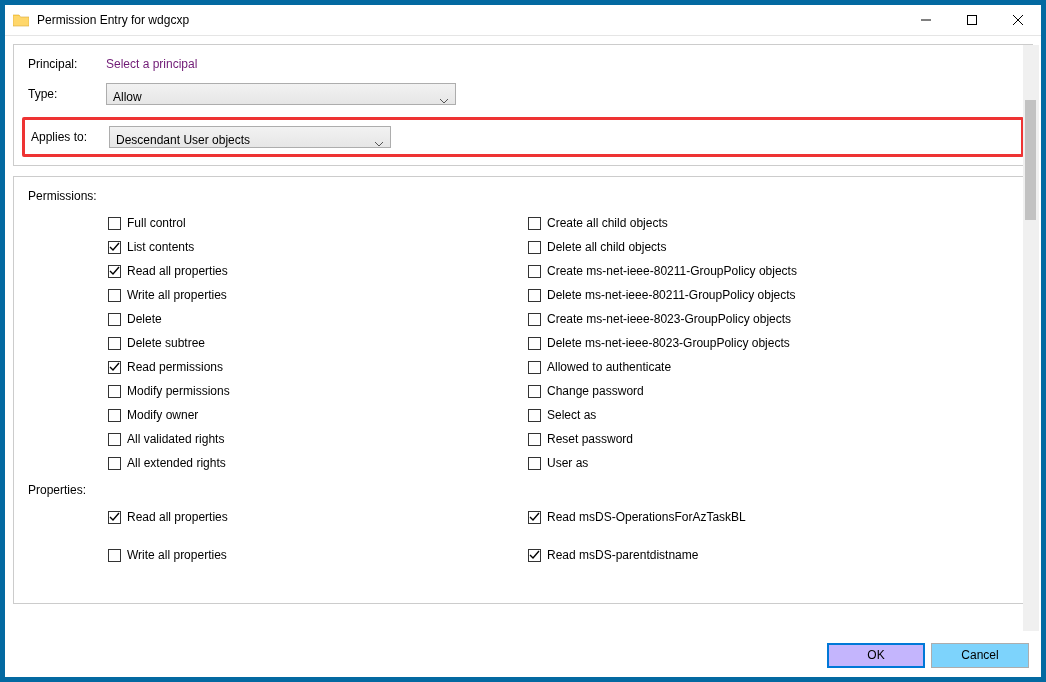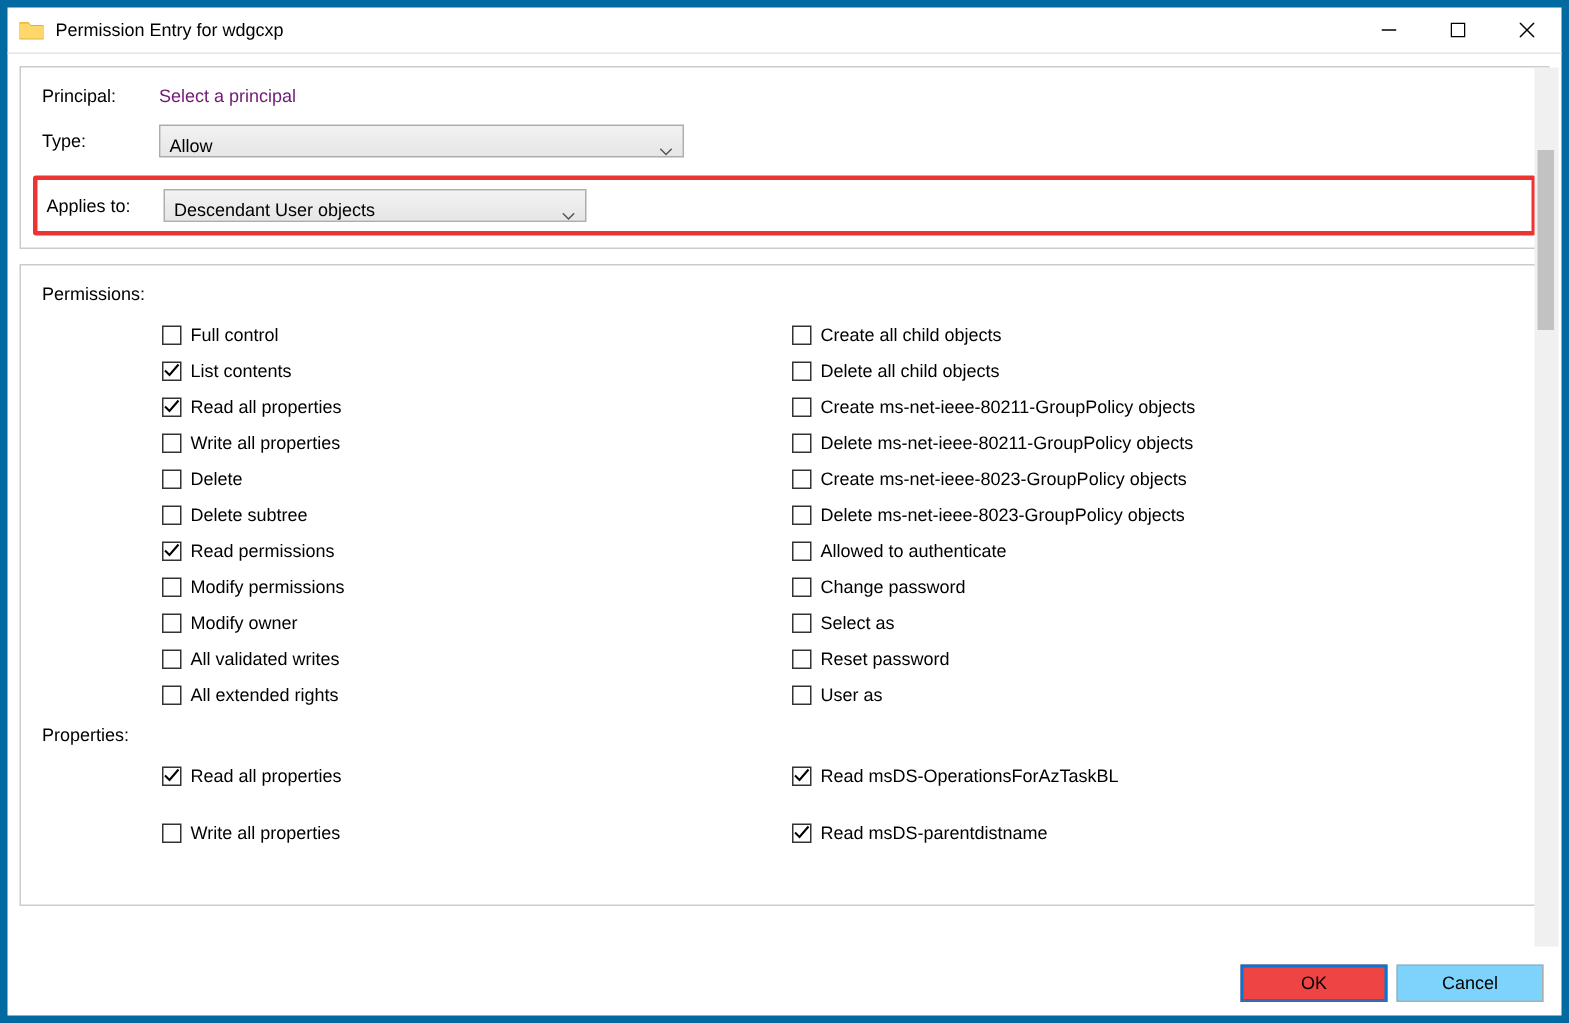--- a/index.html
+++ b/index.html
@@ -157,21 +157,21 @@
     border: 1px solid #adadad;
     background: #7dd3fc;
     font-size:12px;
     display:flex; align-items:center; justify-content:center;
     padding: 0 10px;
   }
   .btn.primary {
     border: 1px solid #0078d7;
     outline: 1px solid #0078d7;
     outline-offset: -2px;
-    background: #ef4444;
+    background: #c4b5fd;
   }
 </style>
 </head>
 <body>
 
 <div class="window">
 
   <div class="titlebar">
     <span class="folder-icon">
       <svg width="16" height="14" viewBox="0 0 16 14">
@@ -278,21 +278,21 @@
             <div class="perm-item">
               <span class="chk"></span>
               <span>Modify permissions</span>
             </div>
             <div class="perm-item">
               <span class="chk"></span>
               <span>Modify owner</span>
             </div>
             <div class="perm-item">
               <span class="chk"></span>
-              <span>All validated writes</span>
+              <span>All validated rights</span>
             </div>
             <div class="perm-item">
               <span class="chk"></span>
               <span>All extended rights</span>
             </div>
           </div>
         <div class="perm-col" id="perm-right">
             <div class="perm-item">
               <span class="chk"></span>
               <span>Create all child objects</span>

